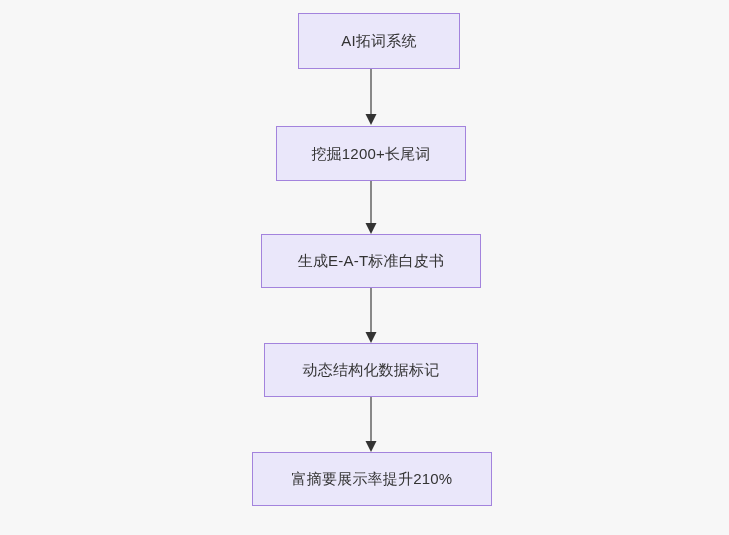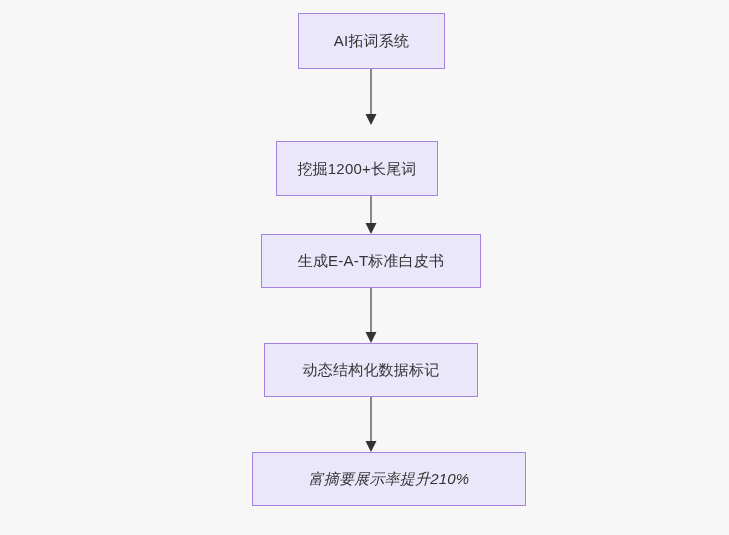--- a/index.html
+++ b/index.html
@@ -31,25 +31,25 @@
     align-items: center;
     justify-content: center;
     text-align: center;
     letter-spacing: 0.2px;
     white-space: nowrap;
   }
   .node-label {
     display: block;
   }
   
-  #node-0 { left: 298px; top: 13px;  width: 147px; height: 56px; }
-  #node-1 { left: 276px; top: 141px; width: 162px; height: 55px; }
+  #node-0 { left: 298px; top: 13px;  width: 162px; height: 56px; }
+  #node-1 { left: 276px; top: 126px; width: 190px; height: 55px; }
   #node-2 { left: 261px; top: 234px; width: 220px; height: 54px; }
   #node-3 { left: 264px; top: 343px; width: 214px; height: 54px; }
-  #node-4 { left: 252px; top: 452px; width: 274px; height: 54px; font-style: italic; }
+  #node-4 { left: 252px; top: 452px; width: 240px; height: 54px; }
 
   .edge {
     position: absolute;
     left: 0;
     top: 0;
     width: 729px;
     height: 535px;
     pointer-events: none;
   }
   .edge-line {

